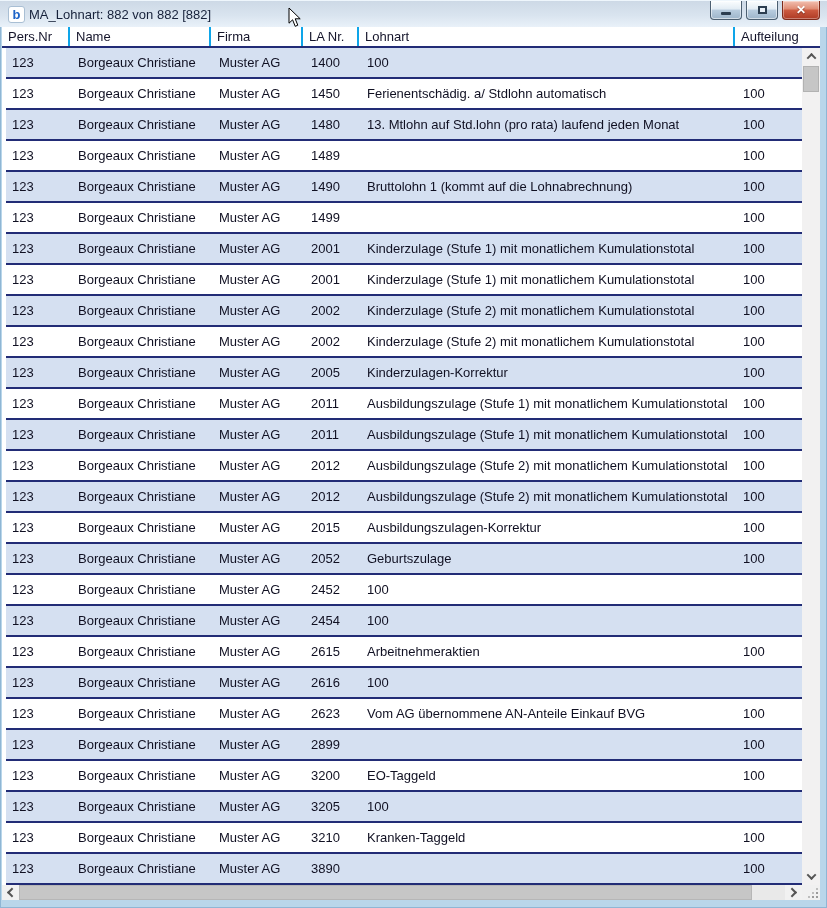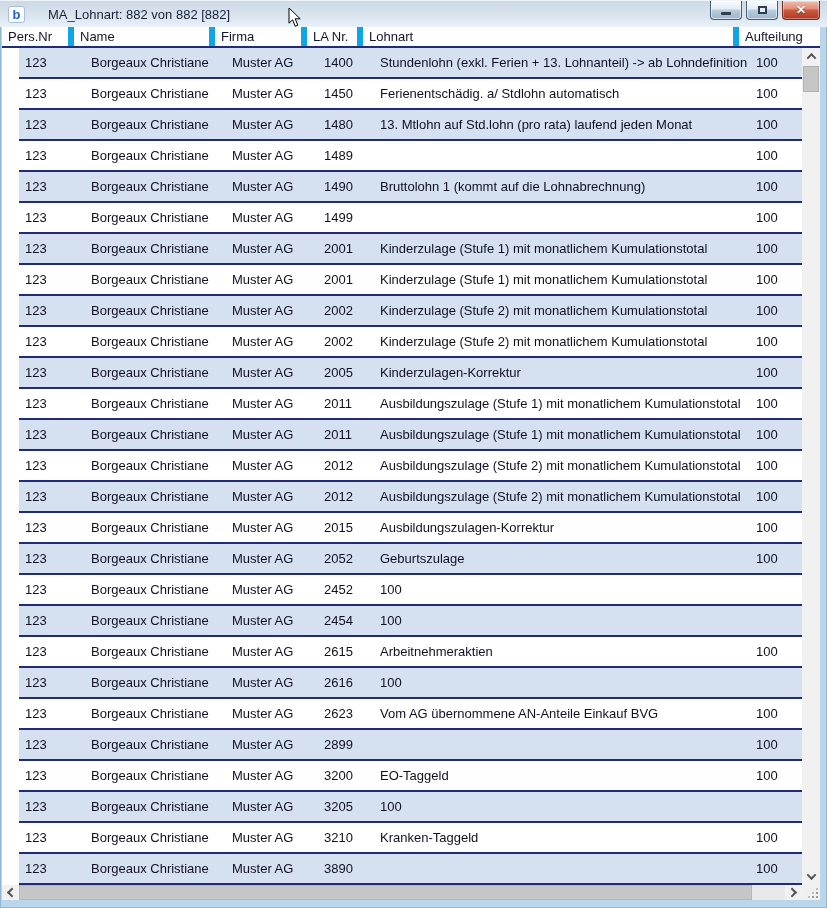--- a/index.html
+++ b/index.html
@@ -18,21 +18,21 @@
     border-top:1px solid #eef6fc;
     display:flex; align-items:center;
   }
   .app-icon {
     width:17px; height:17px; margin-left:8px;
     background:#ffffff; border:1px solid #a9bfd4; border-radius:3px;
     color:#1e64c8; font-weight:bold; font-size:13px; line-height:15px;
     text-align:center;
   }
   .window-title {
-    margin-left:23px; font-size:13px; color:#16213a;
+    margin-left:4px; font-size:13px; color:#16213a;
   }
   .win-buttons {
     position:absolute; top:0; right:7px; display:flex; gap:4px;
   }
   .win-btn {
     height:19px; border:1px solid #4c5f71; border-top:none;
     border-radius:0 0 4px 4px;
     background:linear-gradient(#fbfdfe 0%, #e2ecf4 45%, #b9cddf 50%, #9db5ca 100%);
     box-shadow:inset 0 0 0 1px rgba(255,255,255,.55);
     display:flex; align-items:center; justify-content:center;
@@ -55,26 +55,26 @@
   
   .grid-header {
     position:absolute; top:0; left:0; width:818px; height:21px;
     background:#ffffff; display:grid;
     grid-template-columns:66px 141px 92px 56px 376px 87px;
     border-bottom:2px solid #222c76;
     font-size:13px; color:#14142a;text-align:center;
   }
   .grid-header .hcell {
     display:flex; align-items:center; padding-left:6px;
-    border-left:6px solid #0ea5e9; overflow:hidden; white-space:nowrap;
+    border-left:2px solid #0ea5e9; overflow:hidden; white-space:nowrap;
   }
   .grid-header .hcell:first-child { border-left:none; }
   
   .grid-body {
-    position:absolute; top:21px; left:17px; width:800px; height:837px;
+    position:absolute; top:21px; left:4px; width:800px; height:837px;
     overflow:hidden; background:#ffffff;
   }
   .row {
     display:grid; grid-template-columns:66px 141px 92px 56px 376px 69px;
     height:31px; border-bottom:2px solid #222c76;
     background:#ffffff; font-size:13px; color:#101022;
   }
   .row.alt { background:#d5e0f1; }
   .row .cell {
     display:flex; align-items:center; padding-left:6px;
@@ -162,21 +162,20 @@
       <div class="hcell">Lohnart</div>
       <div class="hcell">Aufteilung</div>
     </div>
 
     <div class="grid-body">
         <div class="row alt">
         <div class="cell">123</div>
         <div class="cell">Borgeaux Christiane</div>
         <div class="cell">Muster AG</div>
         <div class="cell">1400</div>
-        <div class="cell">Stundenlohn (exkl. Ferien + 13. Lohnanteil) -&gt; ab Lohndefinition</div>
         <div class="cell">100</div>
       </div>
         <div class="row">
         <div class="cell">123</div>
         <div class="cell">Borgeaux Christiane</div>
         <div class="cell">Muster AG</div>
         <div class="cell">1450</div>
         <div class="cell">Ferienentschädig. a/ Stdlohn automatisch</div>
         <div class="cell">100</div>
       </div>

